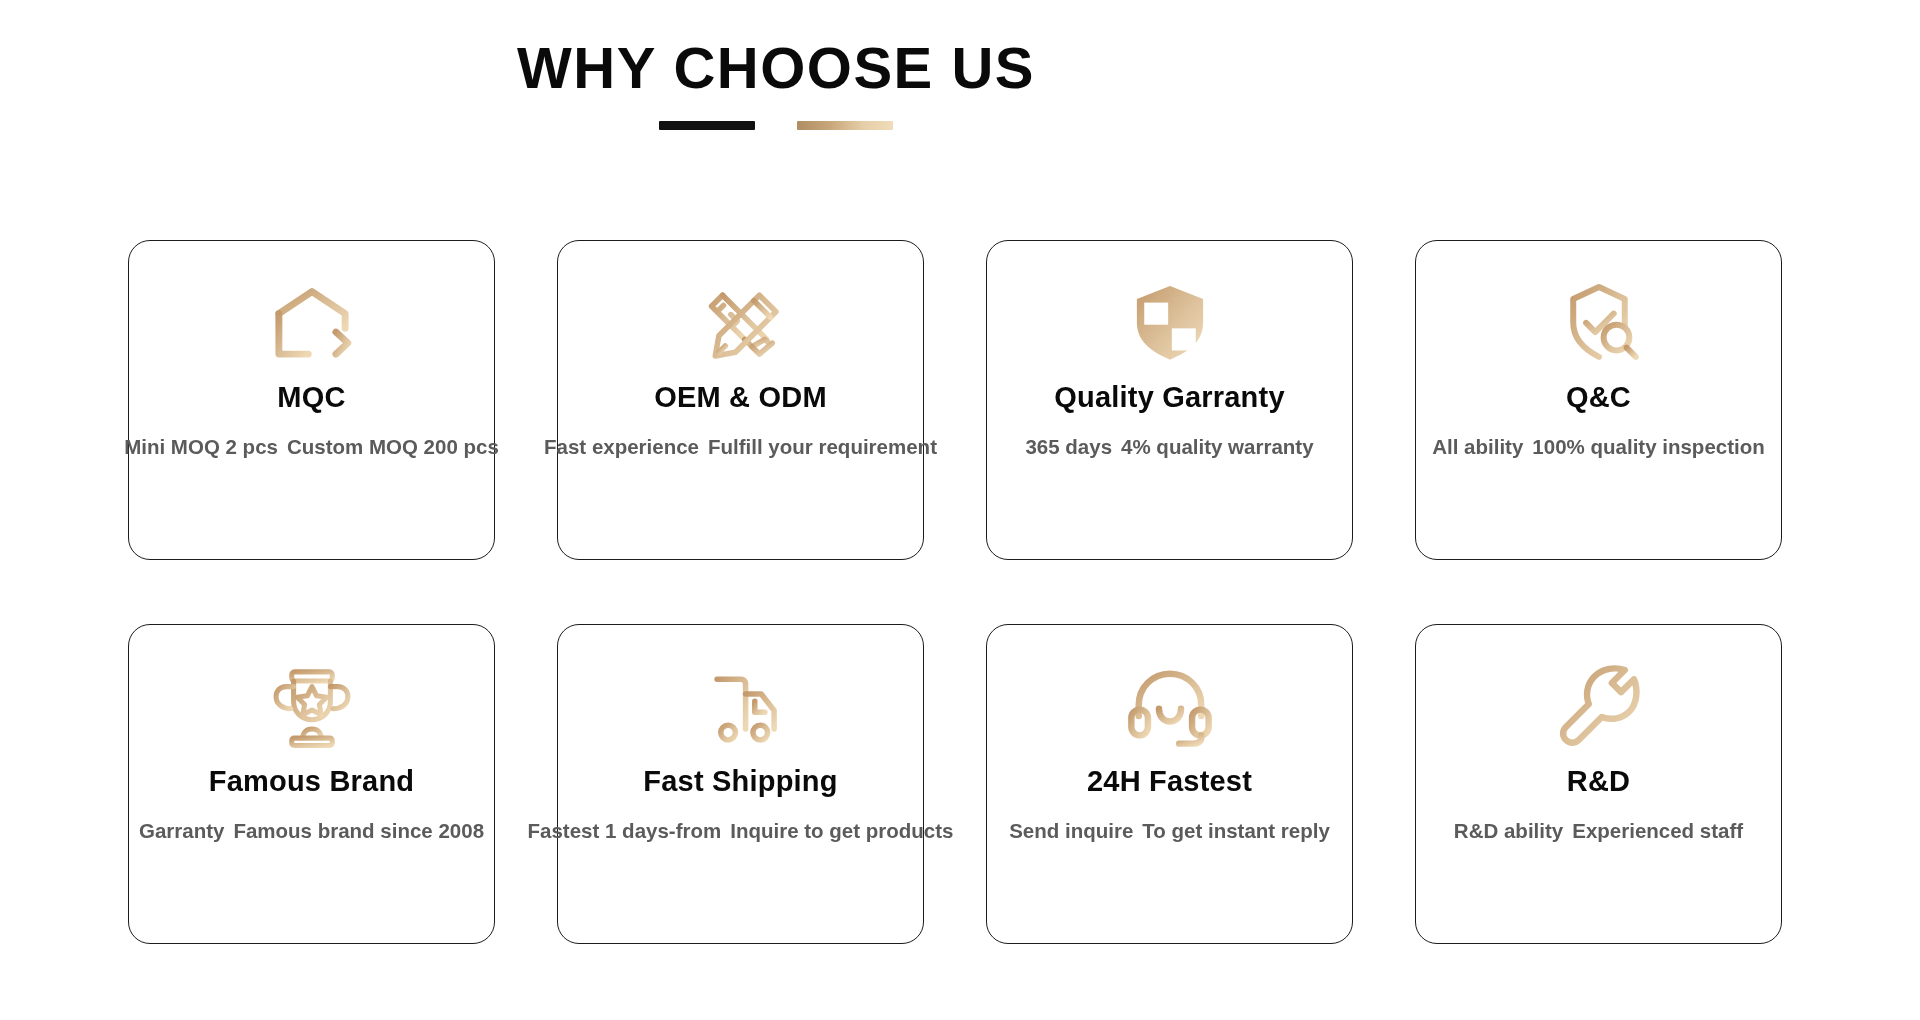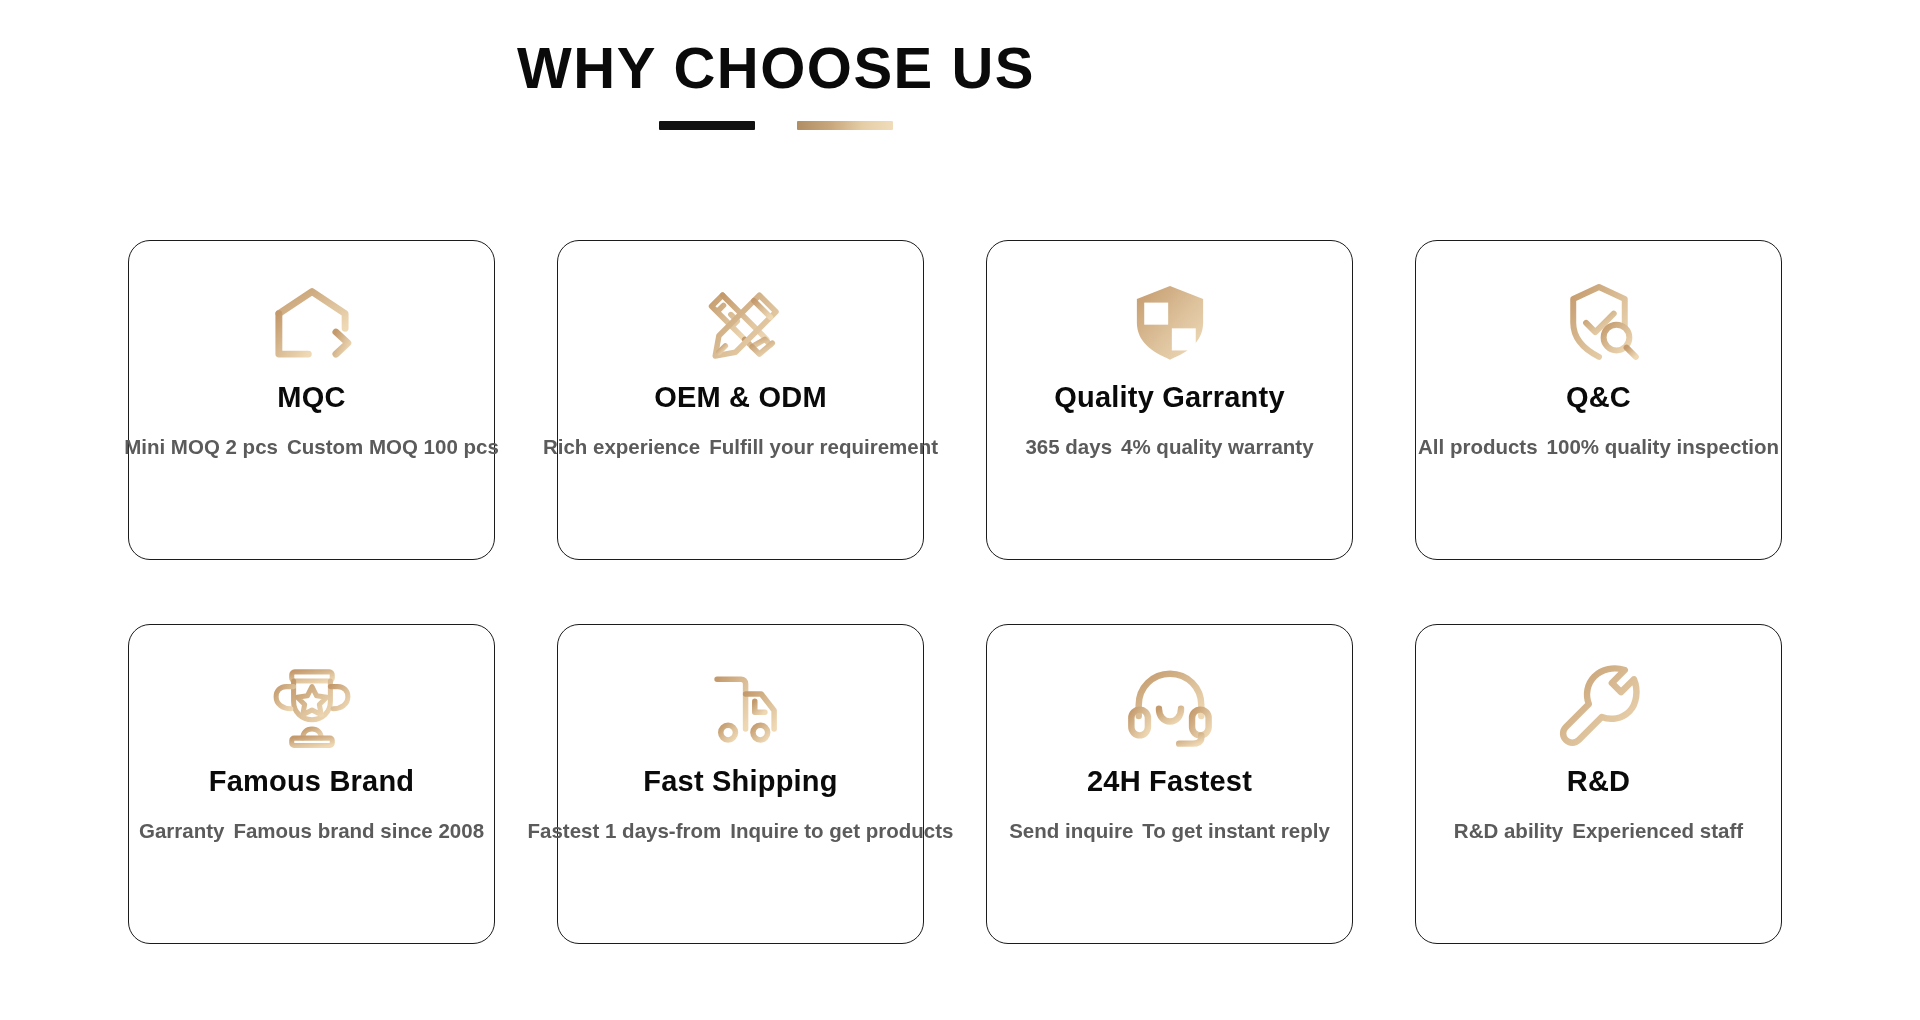--- a/index.html
+++ b/index.html
@@ -153,21 +153,21 @@
           <path d="M14 42 L14 86 L46 86" stroke="url(#g1)" stroke-width="7.5" stroke-linecap="round" stroke-linejoin="round"></path>
           <path d="M30 52 L68 52" stroke="url(#g1)" stroke-width="7.5" stroke-linecap="round"></path>
           <path d="M41 52 L41 86" stroke="url(#g1)" stroke-width="7.5" stroke-linecap="round"></path>
           <path d="M58 74 L88 74" stroke="url(#g1)" stroke-width="7.5" stroke-linecap="round"></path>
           <path d="M76 62 L89 74 L76 86" stroke="url(#g1)" stroke-width="7.5" stroke-linecap="round" stroke-linejoin="round"></path>
         </svg>
       </div>
       <div class="card-title">MQC</div>
       <div class="card-lines">
         <div class="card-line">Mini MOQ 2 pcs</div>
-        <div class="card-line">Custom MOQ 100 pcs</div>
+        <div class="card-line">Custom MOQ 200 pcs</div>
       </div>
     </div>
 
     <div class="card">
       <div class="card-icon">
         <svg viewBox="0 0 100 100" fill="none">
           <defs>
             <linearGradient id="g2" x1="0" y1="0" x2="1" y2="1">
               <stop offset="0%" stop-color="#c49a6c"></stop>
               <stop offset="55%" stop-color="#dcc099"></stop>
@@ -180,21 +180,21 @@
             <path d="M54 70 L62 78 L76 70 L82 76"></path>
             <path d="M62 78 L70 86 L84 74"></path>
             <path d="M70 22 L88 40 L44 84 L22 88 L26 66 Z"></path>
             <path d="M33 77 L26 84"></path>
             <path d="M64 28 L82 46"></path>
           </g>
         </svg>
       </div>
       <div class="card-title">OEM &amp; ODM</div>
       <div class="card-lines">
-        <div class="card-line">Rich experience</div>
+        <div class="card-line">Fast experience</div>
         <div class="card-line">Fulfill your requirement</div>
       </div>
     </div>
 
     <div class="card">
       <div class="card-icon">
         <svg viewBox="0 0 100 100" fill="none">
           <defs>
             <linearGradient id="g3" x1="0" y1="0" x2="1" y2="1">
               <stop offset="0%" stop-color="#c49a6c"></stop>
@@ -227,21 +227,21 @@
           <g stroke="url(#g4)" stroke-width="6.5" stroke-linecap="round" stroke-linejoin="round">
             <path d="M78 56 L78 26 L50 13 L22 26 L22 52 C22 70 34 81 50 89"></path>
             <path d="M36 52 L46 62 L66 42"></path>
             <circle cx="69" cy="68" r="14"></circle>
             <path d="M80 79 L90 89"></path>
           </g>
         </svg>
       </div>
       <div class="card-title">Q&amp;C</div>
       <div class="card-lines">
-        <div class="card-line">All products</div>
+        <div class="card-line">All ability</div>
         <div class="card-line">100% quality inspection</div>
       </div>
     </div>
 
     <div class="card">
       <div class="card-icon">
         <svg viewBox="0 0 100 100" fill="none">
           <defs>
             <linearGradient id="g5" x1="0" y1="0" x2="1" y2="1">
               <stop offset="0%" stop-color="#c49a6c"></stop>

